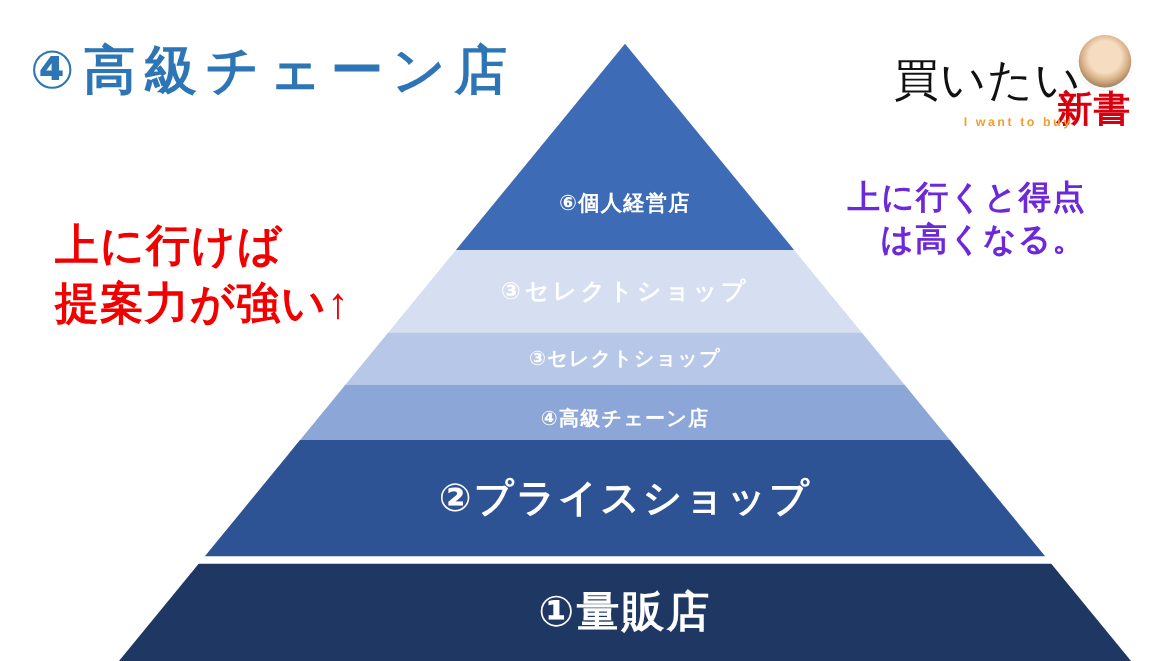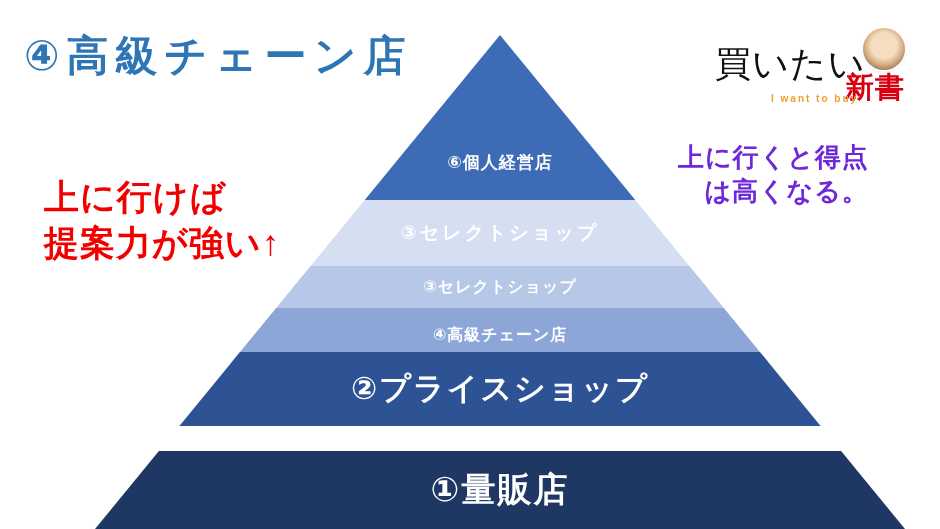--- a/index.html
+++ b/index.html
@@ -29,21 +29,21 @@
   }
   .band{
     position:absolute;left:0;width:100%;
     display:flex;justify-content:center;align-items:center;
     color:#ffffff;font-weight:700;white-space:nowrap;
   }
   .band-0{top:0;height:165px;align-items:flex-end;padding-bottom:26px;box-sizing:border-box;font-size:17px;letter-spacing:1px;}
   .band-1{top:165px;height:66px;font-size:19px;letter-spacing:3px;}
   .band-2{top:231px;height:42px;font-size:16px;letter-spacing:1px;}
   .band-3{top:273px;height:54px;font-size:16px;letter-spacing:1px;}
-  .band-4{top:317px;height:74px;font-size:31px;letter-spacing:2px;}
+  .band-4{top:317px;height:93px;font-size:31px;letter-spacing:2px;}
   .band-5{top:416px;height:78px;font-size:34px;letter-spacing:2px;}
 
   
   .logo{position:absolute;left:715px;top:30px;width:210px;height:82px;}
   .logo-main{
     position:absolute;left:0;top:10px;
     font-family:"Liberation Serif","DejaVu Serif",serif;
     font-size:36px;font-weight:400;color:#111111;letter-spacing:1px;
   }
   .logo-accent{

